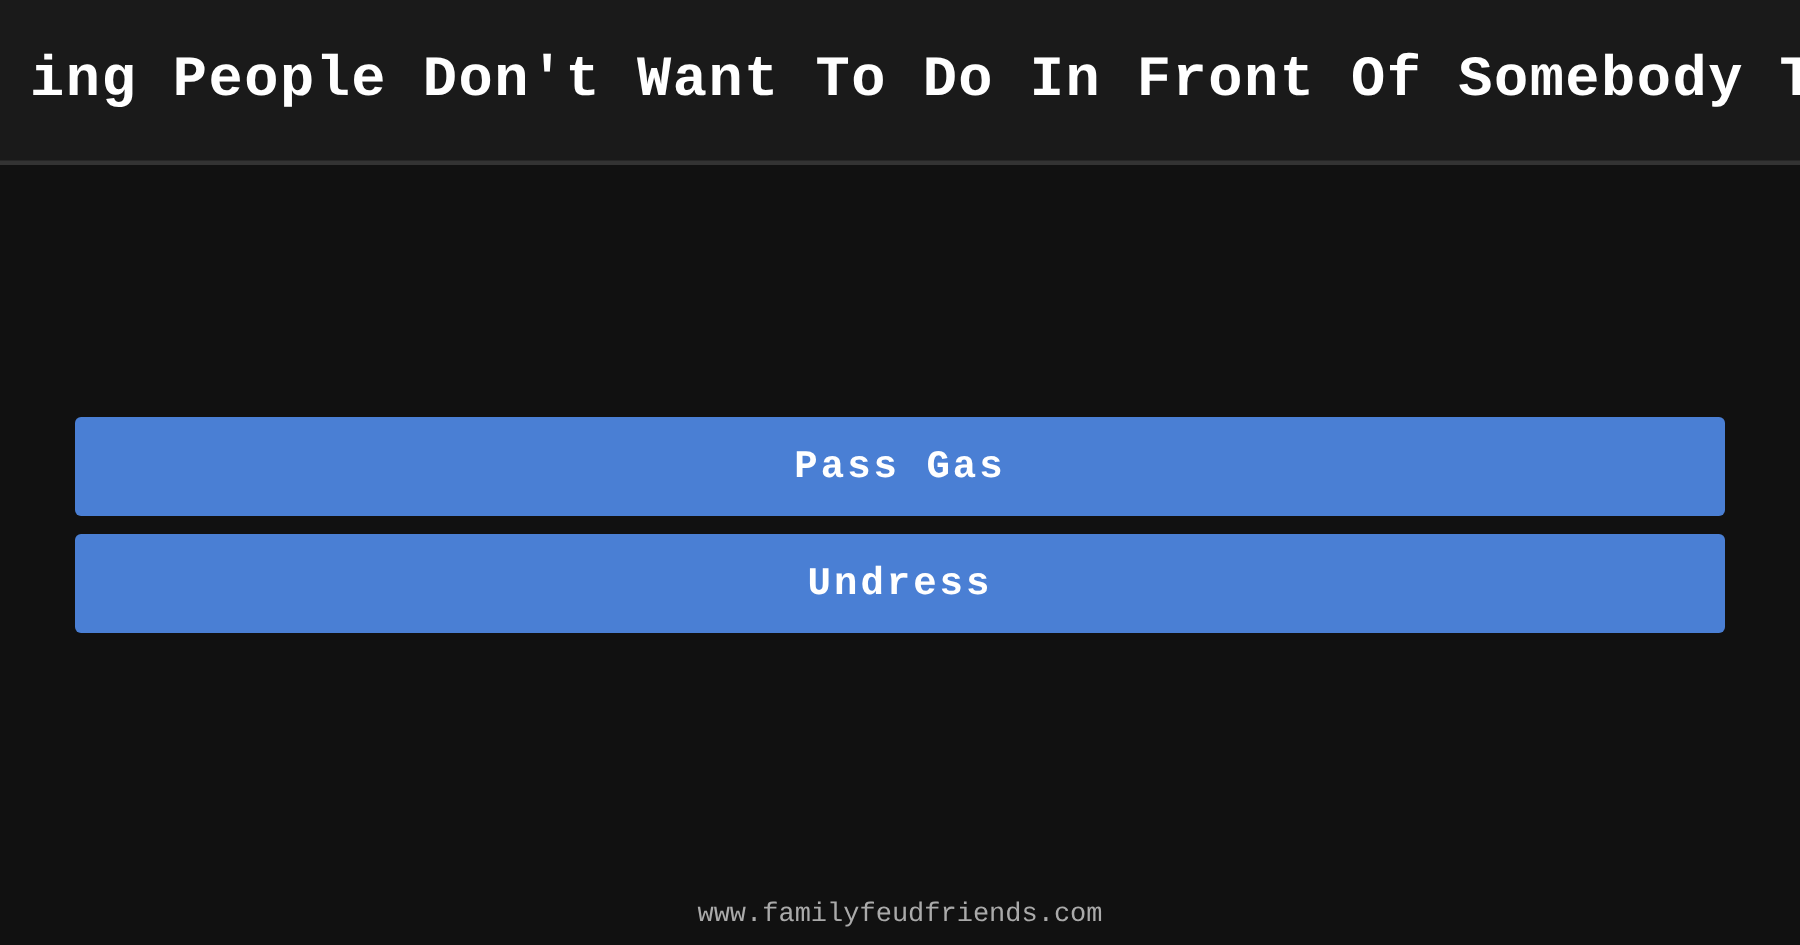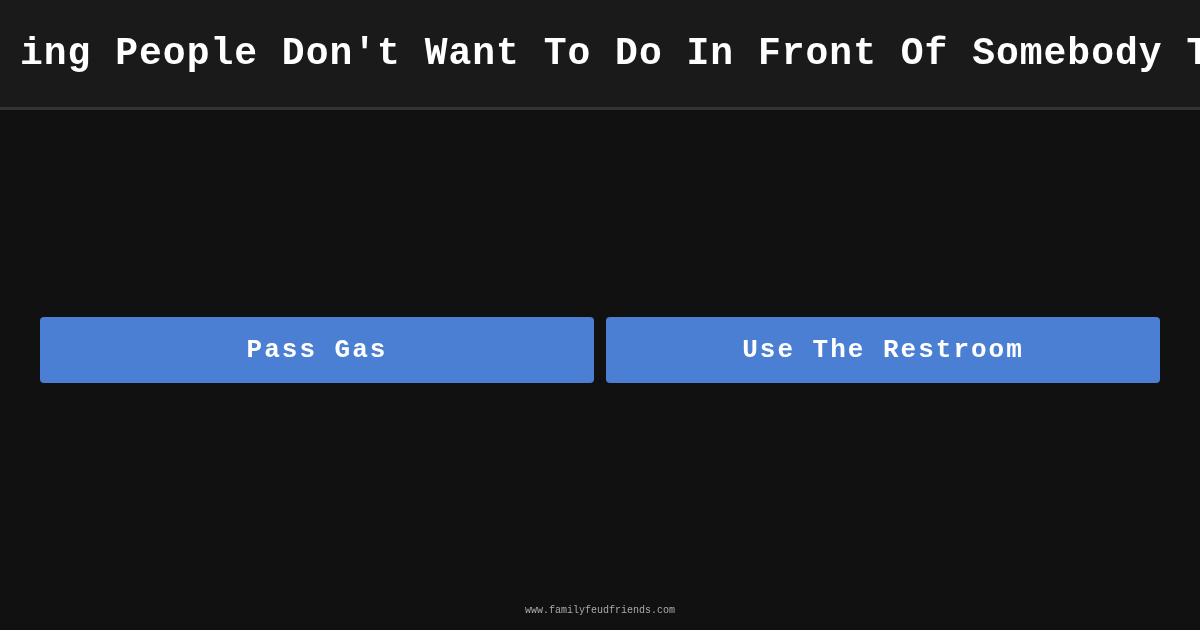--- a/index.html
+++ b/index.html
@@ -34,20 +34,21 @@
       font-size: 38px;
       font-weight: bold;
       white-space: nowrap;
       font-family: 'Courier New', Courier, monospace;
       letter-spacing: 1px;
     }
 
     #main-content {
       flex: 1;
       display: flex;
+      flex-direction: column;
       justify-content: center;
       align-items: center;
       padding: 20px 40px;
       gap: 12px;
     }
 
     .answer-row {
       width: 1100px;
       background-color: #4a7fd4;
       border: none;
@@ -71,35 +72,35 @@
     #footer {
       height: 40px;
       display: flex;
       align-items: center;
       justify-content: center;
       background-color: #111111;
     }
 
     #footer-url {
       color: #aaaaaa;
-      font-size: 10px;
+      font-size: 18px;
       font-family: 'Courier New', Courier, monospace;
     }
   </style>
 </head>
 <body>
 
 <div id="header-bar">
   <span id="header-title">ing People Don't Want To Do In Front Of Somebody They're Dating, Until They</span>
 </div>
 
 <div id="main-content">
 <div class="answer-row">
       <span class="answer-text">Pass Gas</span>
     </div>
     <div class="answer-row">
-      <span class="answer-text">Use The Restroom</span>
+      <span class="answer-text">Undress</span>
     </div>
   </div>
 
 <div id="footer">
   <span id="footer-url">www.familyfeudfriends.com</span>
 </div>
 
 </body></html>

